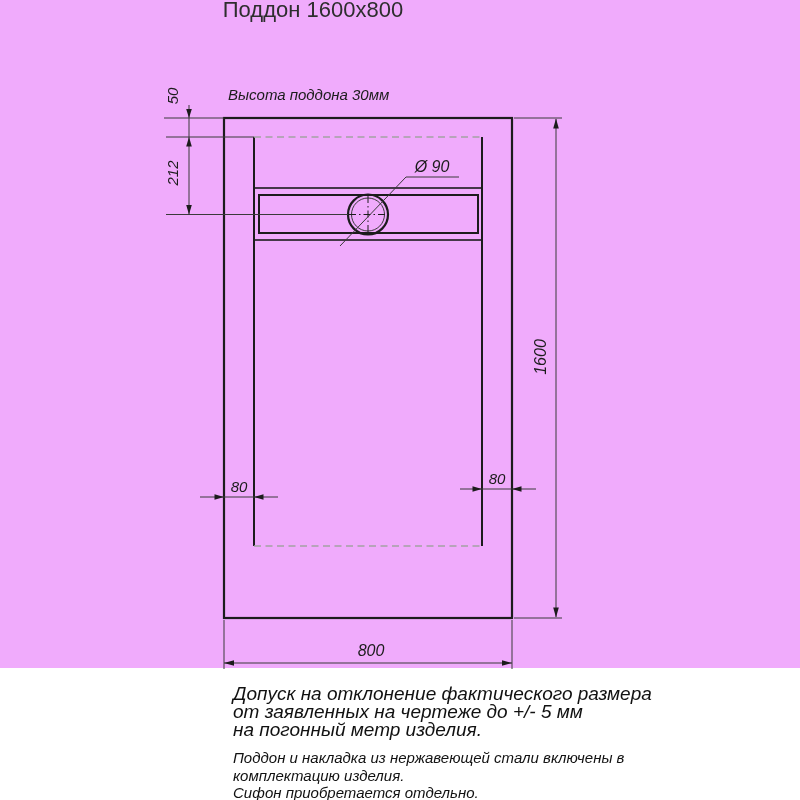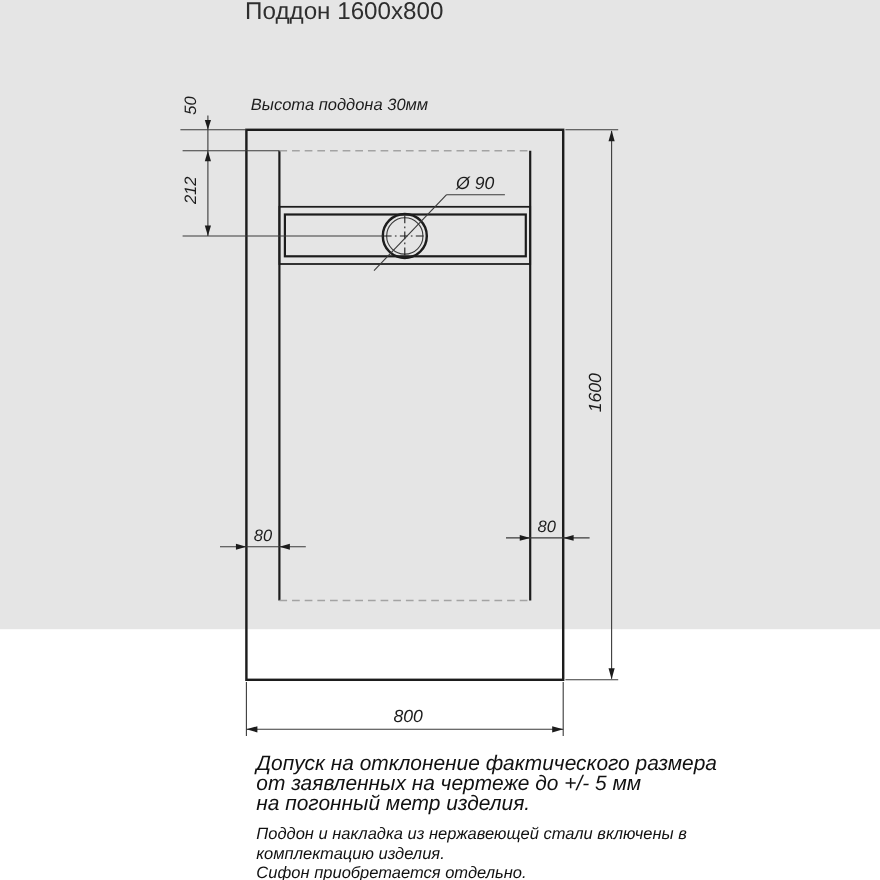--- a/index.html
+++ b/index.html
@@ -7,22 +7,22 @@
     padding: 0;
     background: #ffffff;
     width: 800px;
     height: 800px;
     overflow: hidden;
     font-family: "Liberation Sans", sans-serif;
   }
   .page {
     position: relative;
     width: 800px;
-    height: 572px;
-    background: #e5e5e5;
+    height: 668px;
+    background: #f0abfc;
   }
   svg { display: block; }
   .t-title {
     font-size: 22px;
     fill: #2e2e2e;
     font-style: normal;
   }
   .t-note {
     font-size: 15px;
     fill: #1c1c1c;

